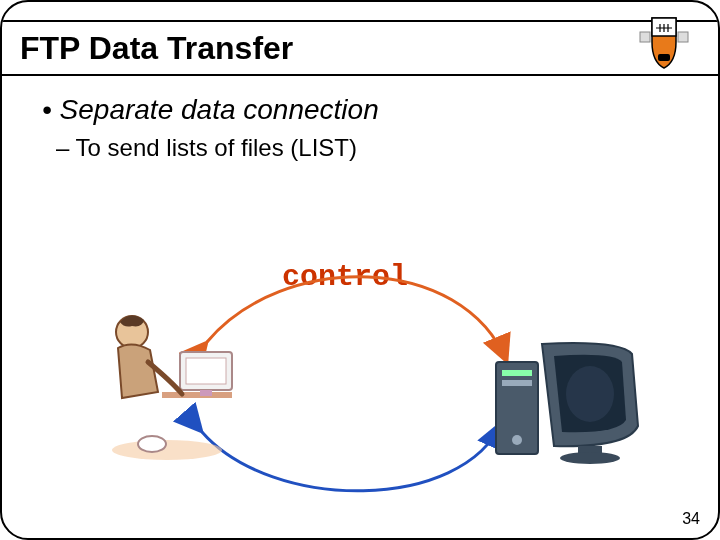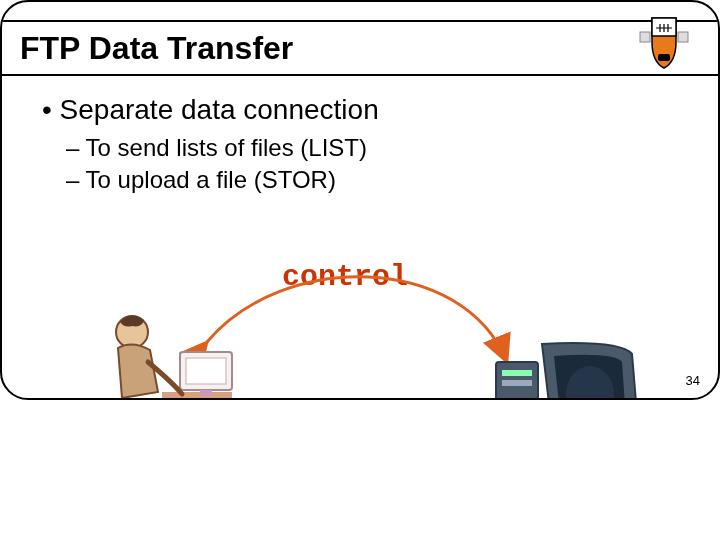--- a/index.html
+++ b/index.html
@@ -1,20 +1,20 @@
 <!DOCTYPE html>
 <html><head>
 <meta charset="utf-8">
 <style>
   * { box-sizing: border-box; margin: 0; padding: 0; }
   html, body { width: 720px; height: 540px; font-family: Arial, Helvetica, sans-serif; background: #fff; }
   .slide {
     position: relative;
     width: 720px;
-    height: 400px;
+    height: 540px;
     background: #fff;
     border: 2px solid #000;
     border-radius: 28px;
     overflow: hidden;
   }
   .title-bar {
     position: absolute;
     left: 0; right: 0; top: 18px;
     height: 56px;
     border-top: 2px solid #000;
@@ -38,23 +38,24 @@
   .body {
     position: absolute;
     left: 40px;
     top: 92px;
     right: 40px;
   }
   .bullet-main {
     font-size: 28px;
     color: #000;
     margin-bottom: 6px;
+    font-style: italic;
   }
   .sub-bullets {
-    margin-left: 24px;
+    margin-left: 14px;
   }
   .sub-bullets div {
     font-size: 24px;
     color: #000;
     line-height: 1.35;
   }
   .label-control {
     position: absolute;
     left: 280px;
     top: 258px;
@@ -77,21 +78,21 @@
     left: 0;
     top: 0;
     width: 720px;
     height: 540px;
     pointer-events: none;
   }
   .page-num {
     position: absolute;
     right: 18px;
     bottom: 10px;
-    font-size: 13px;
+    font-size: 16px;
     color: #000;
   }
 </style>
 </head>
 <body>
 
 <div class="slide">
 
   <div class="title-bar">
     <h1>FTP Data Transfer</h1>
@@ -105,21 +106,20 @@
       <path d="M18 4 L42 4 L42 22 L18 22 Z" fill="#fff" stroke="#000" stroke-width="1.5"></path>
       <path d="M26 10 L26 18 M30 10 L30 18 M34 10 L34 18 M22 14 L38 14" stroke="#000" stroke-width="1.2"></path>
       <rect x="24" y="40" width="12" height="7" rx="2" fill="#000"></rect>
     </svg>
   </div>
 
   <div class="body">
     <div class="bullet-main">• Separate data connection</div>
     <div class="sub-bullets">
       <div>– To send lists of files (LIST)</div>
-      <div>– To upload a file (STOR)</div>
     </div>
   </div>
 
   <div class="label-control">control</div>
 
   <svg class="diagram" viewBox="0 0 720 540">
     <defs>
       <marker id="arrOrange" markerWidth="12" markerHeight="12" refX="9" refY="5" orient="auto">
         <path d="M0,0 L10,5 L0,10 Z" fill="#e06020"></path>
       </marker>

